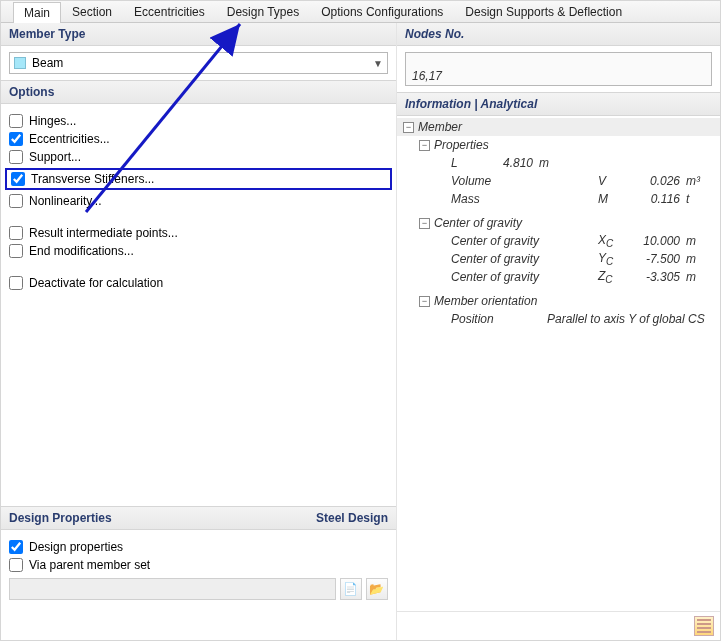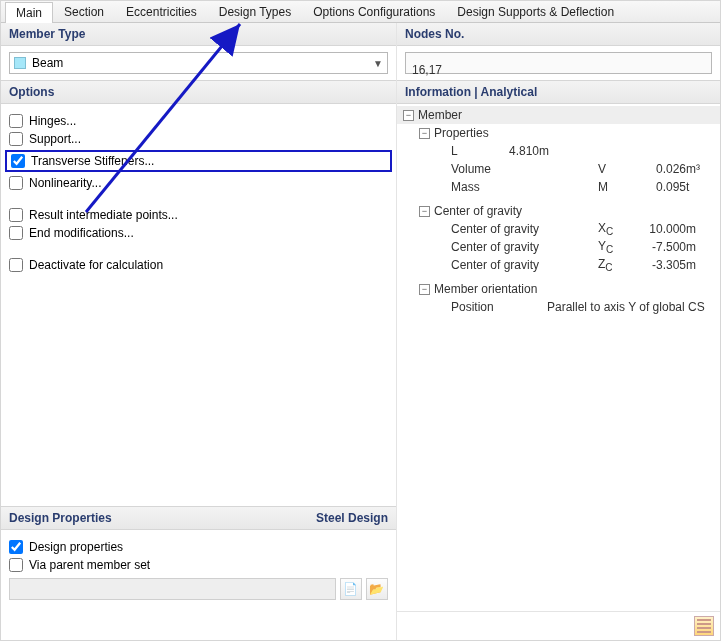--- a/index.html
+++ b/index.html
@@ -1,42 +1,42 @@
 <!DOCTYPE html>
 <html><head>
 <meta charset="utf-8">
 <style>
   * { box-sizing: border-box; font-family: "Segoe UI", Tahoma, sans-serif; font-size: 12px; }
   body { margin: 0; background: #fff; width: 721px; height: 641px; overflow: hidden; position: relative; }
   .root { display: flex; flex-direction: column; width: 721px; height: 641px; border: 1px solid #d6d6d6; }
 
   
-  .tabs { display: flex; align-items: stretch; background: linear-gradient(#f8f8f8,#ececec); border-bottom: 1px solid #c9c9c9; height: 22px; padding-left: 4px; }
+  .tabs { display: flex; align-items: stretch; background: linear-gradient(#f8f8f8,#ececec); border-bottom: 1px solid #c9c9c9; height: 22px; padding-left: 12px; }
   .tab { padding: 3px 10px 0 10px; color: #222; border: 1px solid transparent; border-bottom: none; cursor: default; white-space: nowrap; }
   .tab.active { background: #fff; border-color: #c9c9c9; border-top: 1px solid #c9c9c9; position: relative; top: 1px; }
   .tab.highlight { background: #f2ff2b; border: 1px solid #9aa300; border-bottom: none; position: relative; top: 1px; }
 
   .cols { display: flex; flex: 1 1 auto; }
   .col { display: flex; flex-direction: column; }
   .col.left { width: 396px; border-right: 1px solid #e4e4e4; }
-  .col.right { flex: 1 1 auto; }
+  .col.right { flex: 1 1 auto; font-style: italic; }
 
   .panel-head { background: linear-gradient(#f3f3f3,#e8e8e8); border-top: 1px solid #d6d6d6; border-bottom: 1px solid #d6d6d6; padding: 4px 8px; font-weight: bold; color: #2a3d6f; }
   .panel-head:first-child { border-top: none; }
   .panel-body { padding: 6px 8px; }
   .panel-body.grow { flex: 1 1 auto; }
 
   
   .dropdown { display: flex; align-items: center; border: 1px solid #b8b8b8; background: #fff; height: 22px; padding: 0 4px 0 4px; }
   .dropdown .swatch { width: 12px; height: 12px; background: #a6e7f9; border: 1px solid #7fbfd4; margin-right: 6px; }
   .dropdown .val { flex: 1; }
   .dropdown .chev { color: #555; font-size: 10px; }
 
   
-  .txt { border: 1px solid #b8b8b8; background: #fafafa; height: 22px; padding: 10px 6px; color: #333; }
+  .txt { border: 1px solid #b8b8b8; background: #fafafa; height: 22px; padding: 16px 6px; color: #333; }
 
   
   .ck { display: flex; align-items: center; margin: 4px 0; }
   .ck input { margin: 0 6px 0 0; width: 14px; height: 14px; }
   .ck-box.emph { border: 2px solid #1519c4; padding: 2px 4px; margin: 2px -4px; }
 
   .design-head { display: flex; justify-content: space-between; align-items: center; }
   .design-head .right { color: #2a3d6f; font-weight: bold; }
 
   .bar { display: flex; align-items: center; gap: 4px; margin-top: 6px; }
@@ -45,21 +45,21 @@
 
   
   .tree { font-size: 12px; color: #333; padding: 2px 0; }
   .trow { display: flex; align-items: center; height: 18px; padding: 0 6px; }
   .trow.head { background: #eee; font-weight: normal; }
   .exp { width: 11px; height: 11px; border: 1px solid #8a8a8a; display: inline-flex; align-items: center; justify-content: center; font-size: 9px; line-height: 9px; color: #555; margin-right: 4px; background: #fff; }
   .ind { display: inline-block; }
   .i1 { width: 16px; } .i3 { width: 48px; }
   .tcell-label { flex: 1 1 auto; white-space: nowrap; overflow: hidden; text-overflow: ellipsis; }
   .tcell-sym { width: 34px; text-align: left; }
-  .tcell-val { width: 54px; text-align: right; }
+  .tcell-val { width: 54px; text-align: right; padding-right: 6px; }
   .tcell-unit { width: 28px; text-align: left; }
   .tcell-wide { width: 162px; text-align: left; }
 
   .footer-right { display: flex; justify-content: flex-end; padding: 4px 6px; border-top: 1px solid #e4e4e4; }
   .props-icon { width: 20px; height: 20px; border: 1px solid #caa; background: linear-gradient(#fff2c8,#ffd77a); position: relative; }
   .props-icon::after { content: ""; position: absolute; inset: 2px; background: repeating-linear-gradient(#c98, #c98 2px, transparent 2px, transparent 4px); }
 
   
   .arrow-svg { position: absolute; left: 0; top: 0; pointer-events: none; }
 
@@ -92,20 +92,24 @@
         </div>
       </div>
 
       <div class="panel-head">Options</div>
       <div class="panel-body grow">
         <div class="ck">
             <input type="checkbox" style="">
             <span>Hinges...</span>
           </div>
         <div class="ck">
+            <input type="checkbox" checked="" style="">
+            <span>Eccentricities...</span>
+          </div>
+        <div class="ck">
             <input type="checkbox" style="">
             <span>Support...</span>
           </div>
         <div class="ck-box emph">
           <div class="ck" style="margin:0">
               <input type="checkbox" checked="" style="">
               <span>Transverse Stiffeners...</span>
             </div>
         </div>
         <div class="ck">
@@ -181,21 +185,21 @@
           <span class="ind i3"></span>
           <span class="tcell-label">Volume</span>
           <span class="tcell-sym">V</span>
           <span class="tcell-val">0.026</span>
           <span class="tcell-unit">m³</span>
         </div>
         <div class="trow">
           <span class="ind i3"></span>
           <span class="tcell-label">Mass</span>
           <span class="tcell-sym">M</span>
-          <span class="tcell-val">0.095</span>
+          <span class="tcell-val">0.116</span>
           <span class="tcell-unit">t</span>
         </div>
         <div style="height:6px"></div>
 
         <div class="trow">
           <span class="ind i1"></span>
             <span class="exp">−</span>
           <span class="tcell-label">Center of gravity</span>
         </div>
         <div class="trow">

